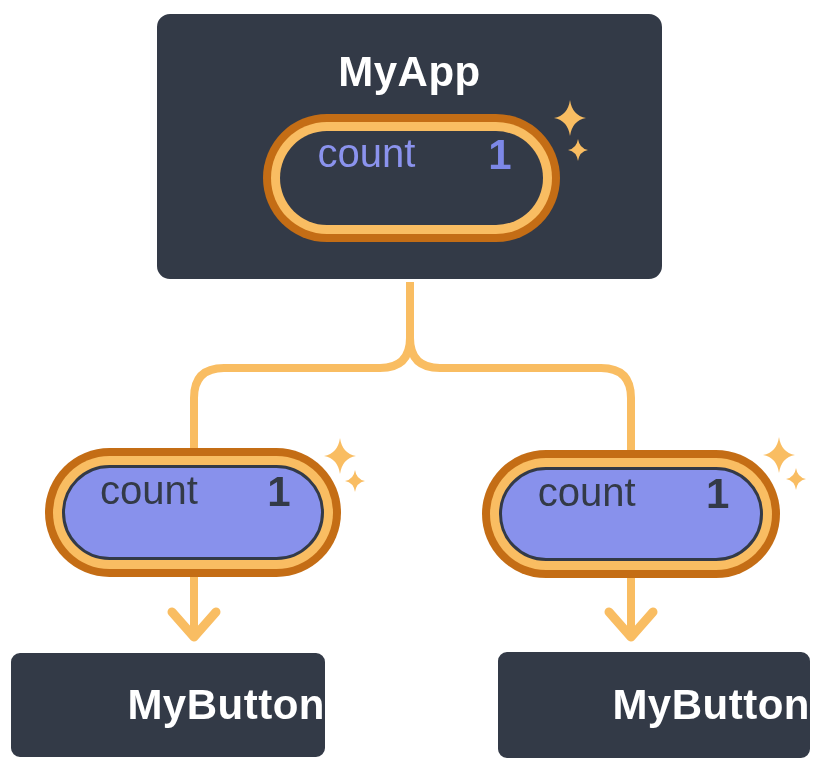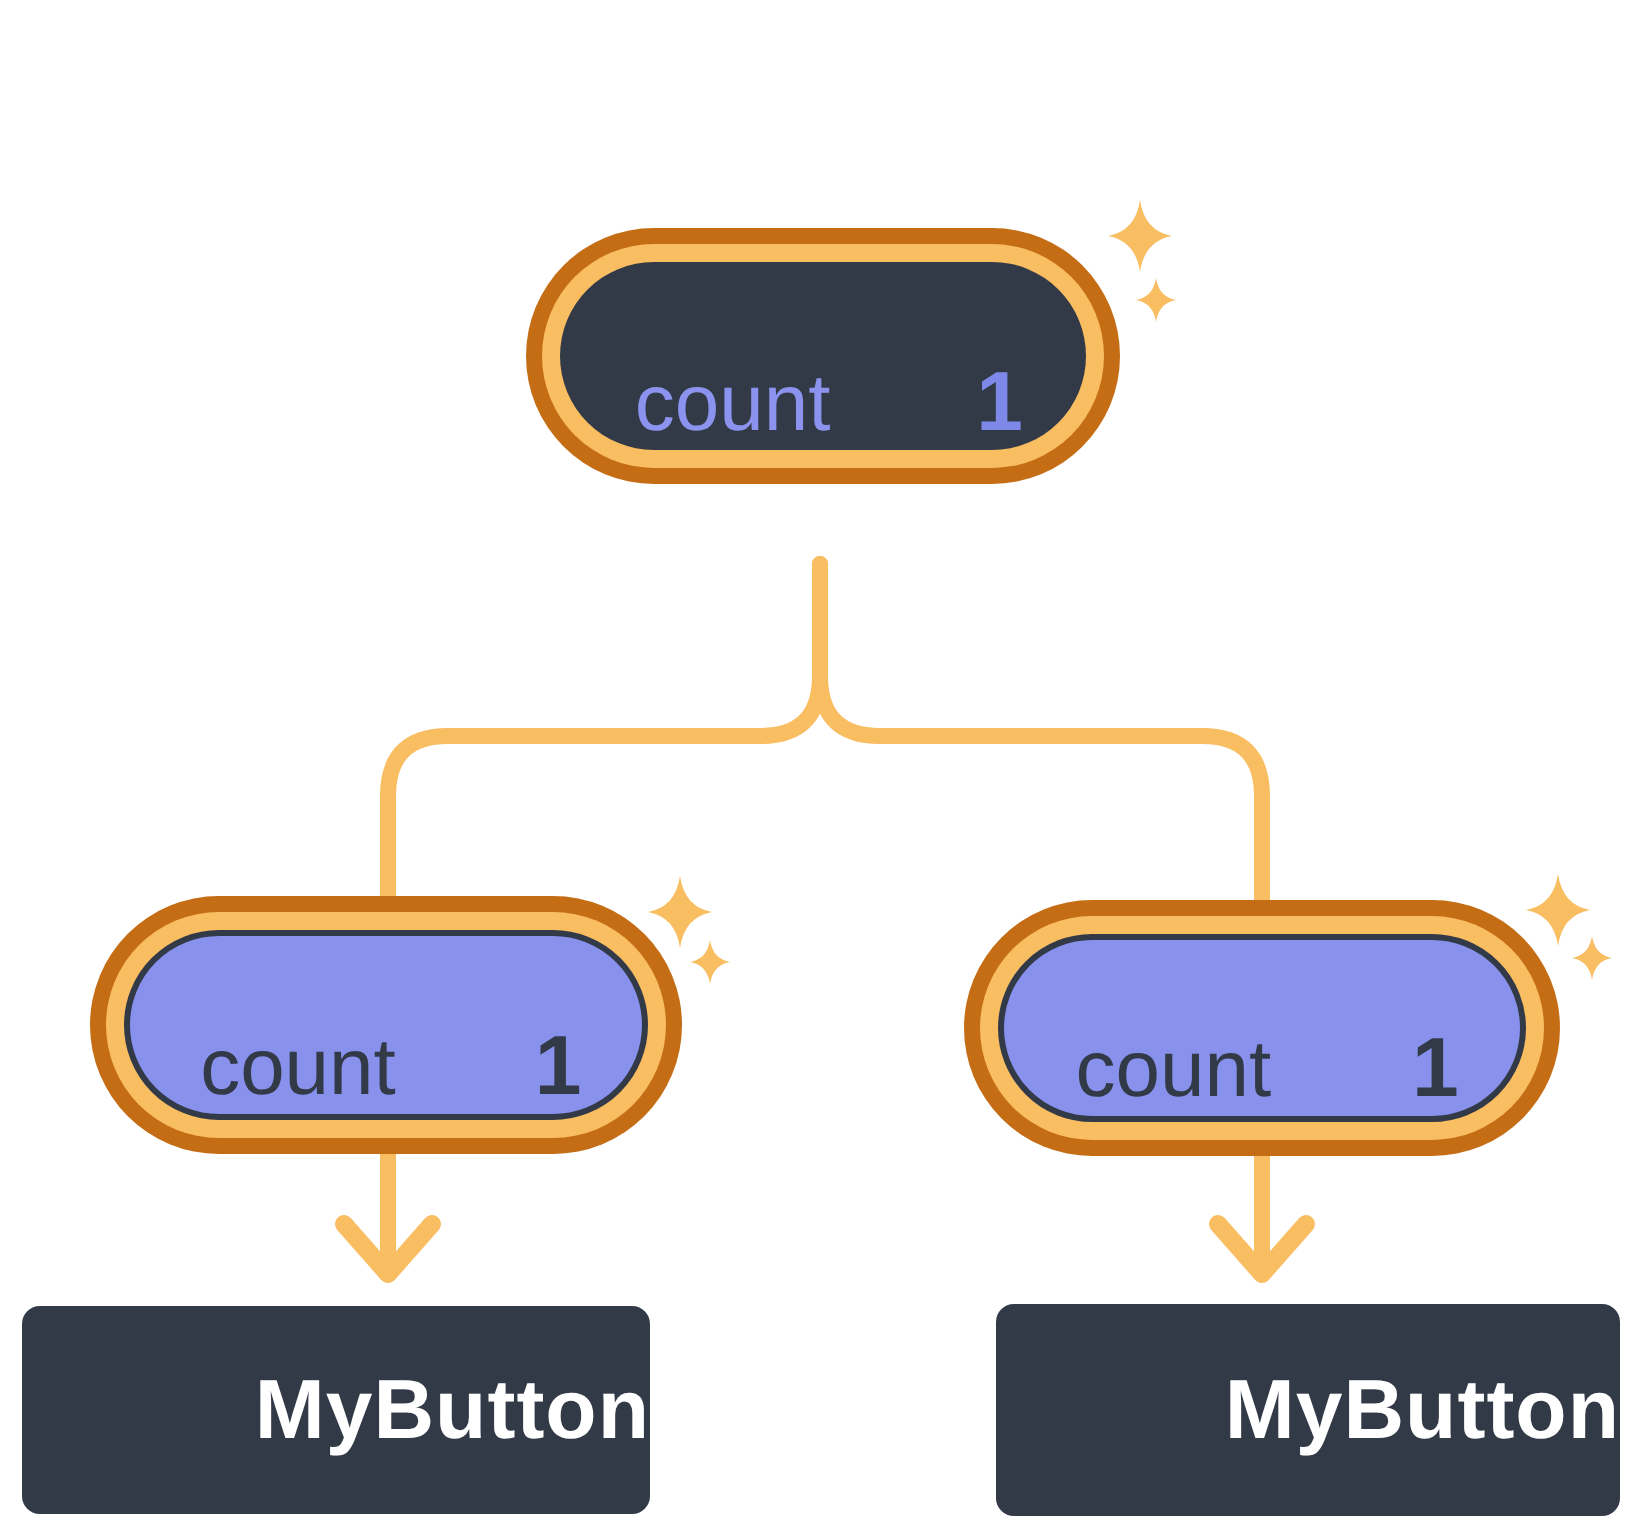--- a/index.html
+++ b/index.html
@@ -37,21 +37,21 @@
   .component-title{color:var(--text-white);font-size:42px;font-weight:600;
     letter-spacing:.5px;text-align:center}
   .box-parent .component-title{margin-top:34px}
 
   
   .pill{position:absolute;background:var(--ring-outer);border-radius:999px;
     padding:8px;z-index:3}
   .pill-mid{width:100%;height:100%;background:var(--ring-inner);
     border-radius:999px;padding:9px}
   .pill-inner{width:100%;height:100%;border-radius:999px;display:flex;
-    align-items:flex-end;overflow:hidden}
+    align-items:flex-start;overflow:hidden}
   .pill-parent{left:263px;top:114px;width:297px;height:128px}
   .pill-child-left{left:45px;top:448px;width:296px;height:129px}
   .pill-child-right{left:482px;top:450px;width:298px;height:128px}
   .pill-dark .pill-inner{background:var(--surface-dark)}
   .pill-purple .pill-inner{background:var(--pill-fill);border:3px solid var(--surface-dark)}
   .pill-cell{display:flex;align-items:center;justify-content:center}
   .pill-label{flex:2;font-size:40px;font-weight:500}
   .pill-value{flex:1;font-size:42px;font-weight:700}
   .pill-divider{width:4px;flex:0 0 4px}
   .pill-dark .pill-label{color:var(--label-purple)}
@@ -65,20 +65,23 @@
 
 <div class="stage">
 
   <svg class="connector-layer" viewBox="0 0 820 770">
     <path d="M410,282 L410,338 Q410,368 380,368 L224,368 Q194,368 194,398 L194,630"></path>
     <path d="M410,282 L410,338 Q410,368 440,368 L601,368 Q631,368 631,398 L631,630"></path>
     <path class="arrowhead" d="M172,612 L194,637 L216,612"></path>
     <path class="arrowhead" d="M609,612 L631,637 L653,612"></path>
   </svg>
 
+  <div class="component-box box-parent">
+    <div class="component-title">MyApp</div>
+  </div>
 
   <div class="pill pill-dark pill-parent">
     <div class="pill-mid">
       <div class="pill-inner">
         <div class="pill-cell pill-label">count</div>
         <div class="pill-divider"></div>
         <div class="pill-cell pill-value">1</div>
       </div>
     </div>
   </div>

